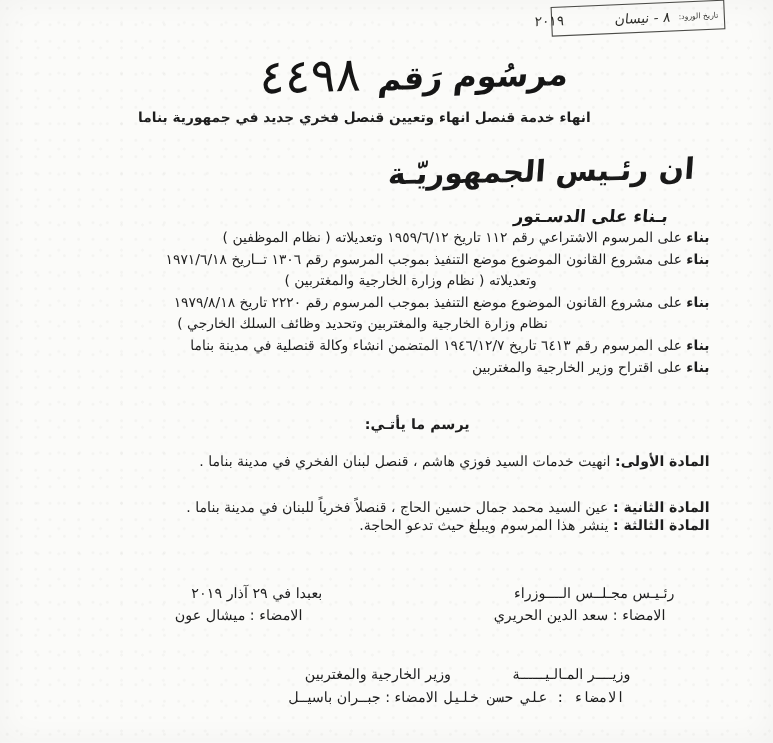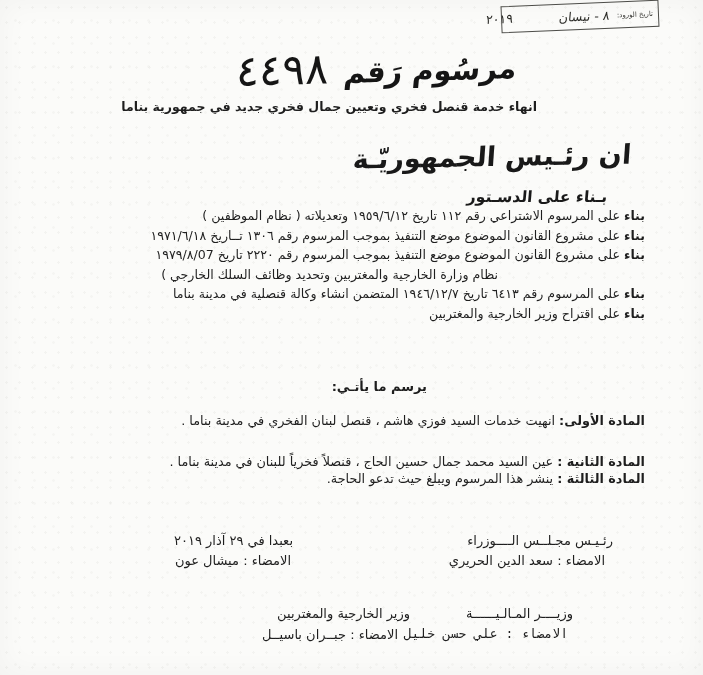--- a/index.html
+++ b/index.html
@@ -61,50 +61,51 @@
   .article b{font-weight:bold;}
   .article:nth-child(2){margin-top:24px;}
   .article:nth-child(3){}
   
   .sig{position:absolute;text-align:right;font-size:13px;line-height:20px;}
   .sig div{white-space:nowrap;}
   .sig-issuance{top:531px;right:90px;}
   .sig-issuance div:nth-child(2){margin-right:8px;}
   .sig-issuance div:nth-child(3){margin-right:18px;}
   .sig-place{top:531px;right:410px;}
-  .sig-place div:nth-child(2){margin-right:2px;}
+  .sig-place div:nth-child(2){margin-right:18px;}
   .sig-finance{top:603px;right:130px;line-height:21px;}
   .sig-finance div:nth-child(2){margin-right:5px;font-family:Liberation Mono, monospace;}
   .sig-foreign{top:603px;right:293px;line-height:21px;}
   .sig-foreign div:nth-child(2){margin-right:12px;text-align:right;}
 </style>
 </head>
 <body>
 
 <div class="page">
 
   <div class="stamp">
     <span class="stamp-label">تاريخ الورود:</span>
     <span class="stamp-day">٨ - نيسان</span>
     <span class="stamp-year">٢٠١٩</span>
   </div>
 
   <div class="title-row">
     <span class="title-word">مرسُوم رَقم</span>
     <span class="title-number">٤٤٩٨</span>
   </div>
-  <div class="subtitle">انهاء خدمة قنصل فخري وتعيين جمال فخري جديد في جمهورية بناما</div>
+  <div class="subtitle">انهاء خدمة قنصل انهاء وتعيين قنصل فخري جديد في جمهورية بناما</div>
 
   <div class="president">ان رئـيس الجمهوريّـة</div>
   <div class="basis">بـناء على الدسـتور</div>
 
   <div class="clauses">
     <div class="clause"><b>بناء</b><span> على المرسوم الاشتراعي رقم ١١٢ تاريخ ١٩٥٩/٦/١٢ وتعديلاته ( نظام الموظفين )</span></div>
     <div class="clause"><b>بناء</b><span> على مشروع القانون الموضوع موضع التنفيذ بموجب المرسوم رقم ١٣٠٦ تــاريخ ١٩٧١/٦/١٨</span></div>
-    <div class="clause"><b>بناء</b><span> على مشروع القانون الموضوع موضع التنفيذ بموجب المرسوم رقم ٢٢٢٠ تاريخ ١٩٧٩/٨/07</span></div>
+    <div class="clause ind-a"><b></b><span>وتعديلاته  ( نظام وزارة الخارجية والمغتربين )</span></div>
+    <div class="clause"><b>بناء</b><span> على مشروع القانون الموضوع موضع التنفيذ بموجب المرسوم رقم ٢٢٢٠ تاريخ ١٩٧٩/٨/١٨</span></div>
     <div class="clause ind-c"><b></b><span>نظام وزارة الخارجية والمغتربين وتحديد وظائف السلك الخارجي )</span></div>
     <div class="clause"><b>بناء</b><span> على المرسوم رقم ٦٤١٣ تاريخ ١٩٤٦/١٢/٧ المتضمن انشاء وكالة قنصلية في مدينة بناما</span></div>
     <div class="clause"><b>بناء</b><span> على اقتراح وزير الخارجية والمغتربين</span></div>
   </div>
 
   <div class="enactment">يرسم ما يأتـي:</div>
 
   <div class="articles">
     <div class="article"><b>المادة الأولى:</b><span> انهيت خدمات السيد فوزي هاشم ، قنصل لبنان الفخري في مدينة بناما .</span></div>
     <div class="article"><b>المادة الثانية :</b><span> عين السيد محمد جمال حسين الحاج ، قنصلاً فخرياً للبنان في مدينة بناما .</span></div>

